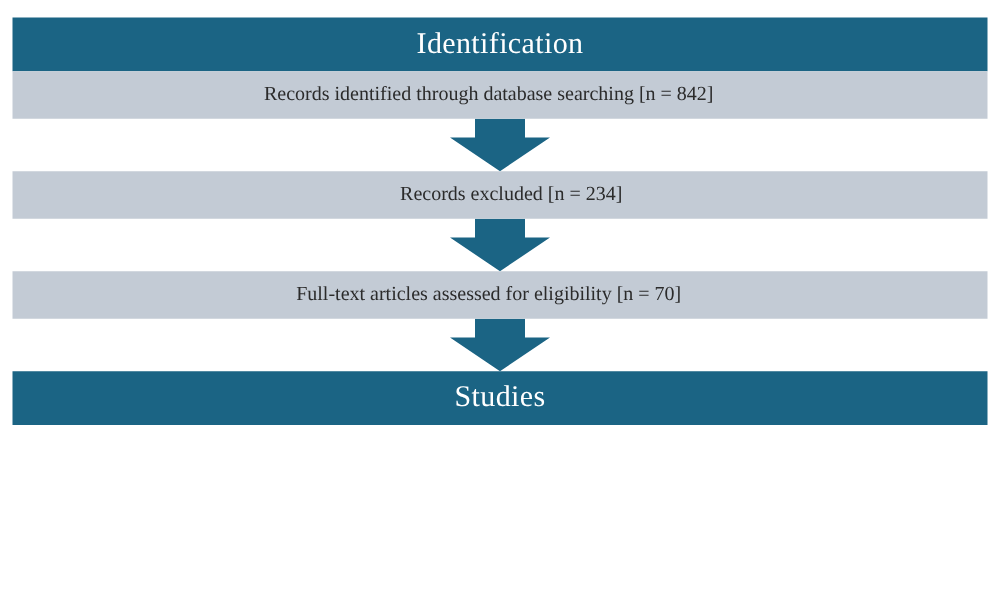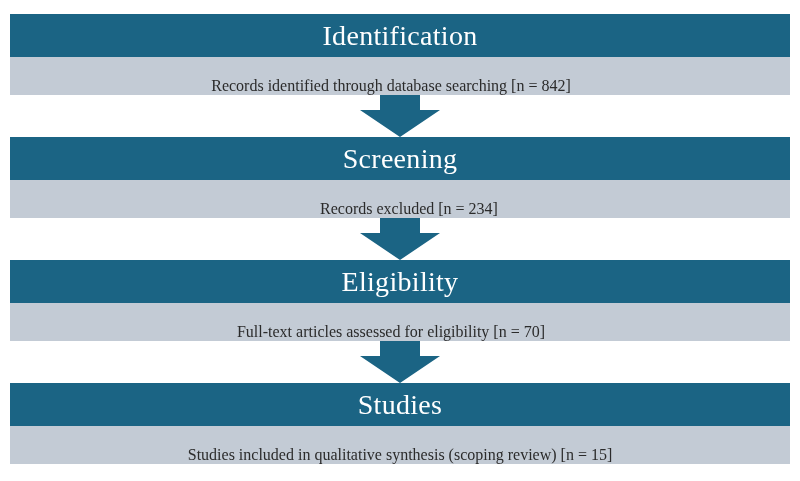--- a/index.html
+++ b/index.html
@@ -26,28 +26,28 @@
     padding: 14px 10px 17px 10px;
   }
   .stage { width: 780px; }
   .stage-header {
     height: 43px;
     background: var(--header-bg);
     color: var(--header-text);
     display: flex;
     align-items: center;
     justify-content: center;
-    font-size: 28px;
+    font-size: 24px;
     letter-spacing: 0.3px;
     text-align: center;
   }
   .stage-row {
     height: 38px;
     display: flex;
-    align-items: flex-end;
+    align-items: center;
     background: var(--cell-bg);
     gap: 16px;
   }
   .cell {
     flex: 1 1 0;
     display: flex;
     align-items: center;
     justify-content: center;
     text-align: center;
     font-size: 16px;
@@ -82,53 +82,44 @@
     </div>
   </div>
 
   <div class="arrow-wrap">
     <svg width="80" height="42" viewBox="0 0 80 42" aria-hidden="true">
       <polygon points="20,0 60,0 60,15 80,15 40,42 0,15 20,15"></polygon>
     </svg>
   </div>
 
   <div class="stage">
-    <div class="stage-header">
-      <span>Screening</span>
-    </div>
     <div class="stage-row">
       <div class="cell-divider"></div>
       <div class="cell">Records excluded [n = 234]</div>
     </div>
   </div>
 
   <div class="arrow-wrap">
     <svg width="80" height="42" viewBox="0 0 80 42" aria-hidden="true">
       <polygon points="20,0 60,0 60,15 80,15 40,42 0,15 20,15"></polygon>
     </svg>
   </div>
 
   <div class="stage">
-    <div class="stage-header">
-      <span>Eligibility</span>
-    </div>
     <div class="stage-row">
       <div class="cell">Full-text articles assessed for eligibility [n = 70]</div>
       <div class="cell-divider"></div>
     </div>
   </div>
 
   <div class="arrow-wrap">
     <svg width="80" height="42" viewBox="0 0 80 42" aria-hidden="true">
       <polygon points="20,0 60,0 60,15 80,15 40,42 0,15 20,15"></polygon>
     </svg>
   </div>
 
   <div class="stage">
     <div class="stage-header">
       <span>Studies</span>
     </div>
-    <div class="stage-row">
-      <div class="cell">Studies included in qualitative synthesis (scoping review) [n = 15]</div>
-    </div>
   </div>
 
 </div>
 
 </body></html>

